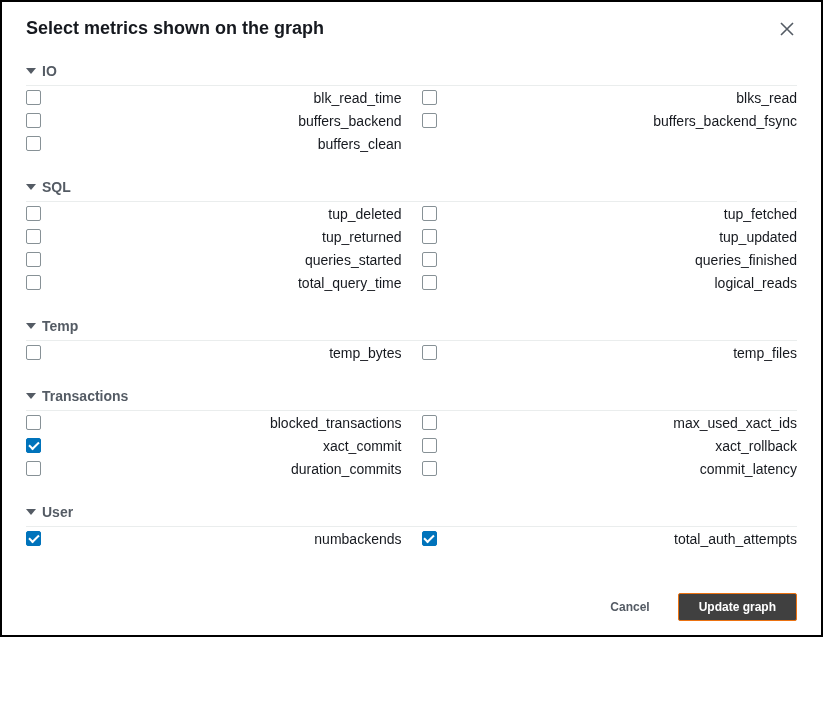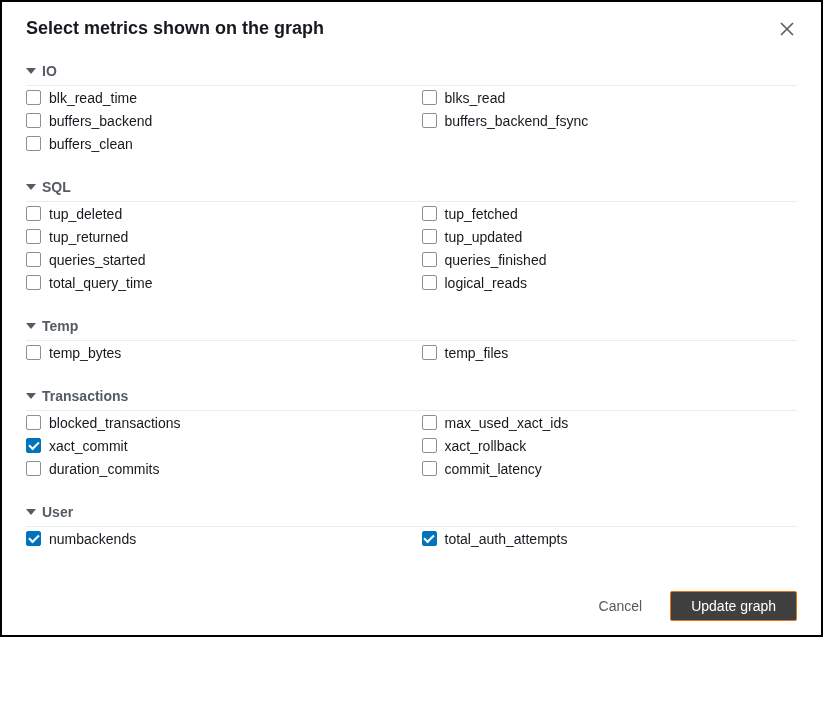--- a/index.html
+++ b/index.html
@@ -86,20 +86,21 @@
       grid-template-columns: 1fr 1fr;
       column-gap: 20px;
       row-gap: 0;
       padding-bottom: 12px;
     }
     .option {
       display: flex;
       align-items: center;
       gap: 8px;
       height: 23px;
+      justify-content: space-between;
     }
     .checkbox {
       width: 15px;
       height: 15px;
       border: 1px solid #879196;
       border-radius: 2px;
       background: #fff;
       flex-shrink: 0;
       cursor: pointer;
       display: flex;
@@ -127,22 +128,22 @@
       padding: 14px 24px;
       display: flex;
       justify-content: flex-end;
       align-items: center;
       gap: 8px;
       border-top: 1px solid transparent;
     }
     .btn {
       padding: 6px 20px;
       border-radius: 2px;
-      font-size: 14px;
-      font-weight: 400;
+      font-size: 12px;
+      font-weight: 700;
       cursor: pointer;
       border: none;
       font-family: inherit;
     }
     .btn-cancel {
       background: transparent;
       color: #545b64;
     }
     .btn-primary {
       background: #404040;

